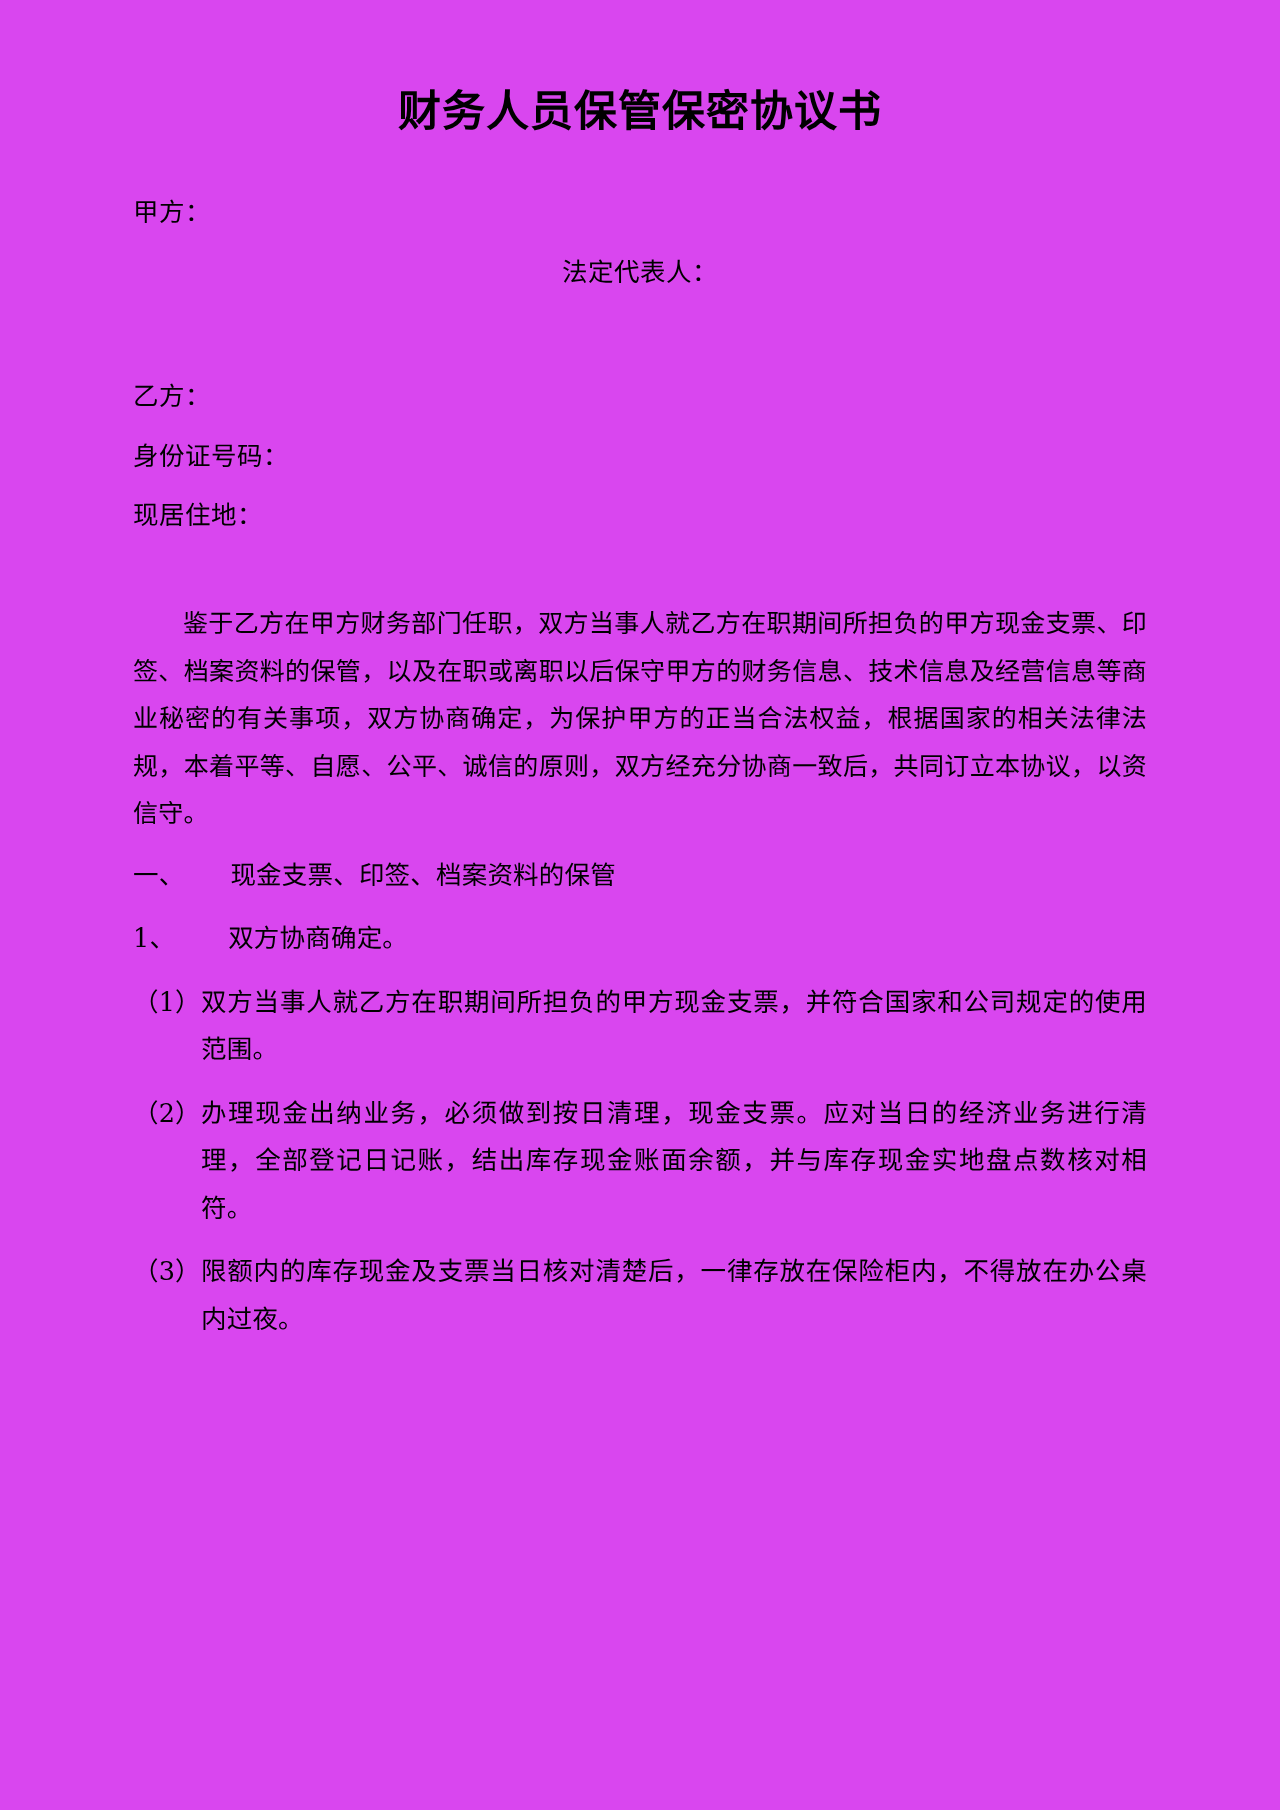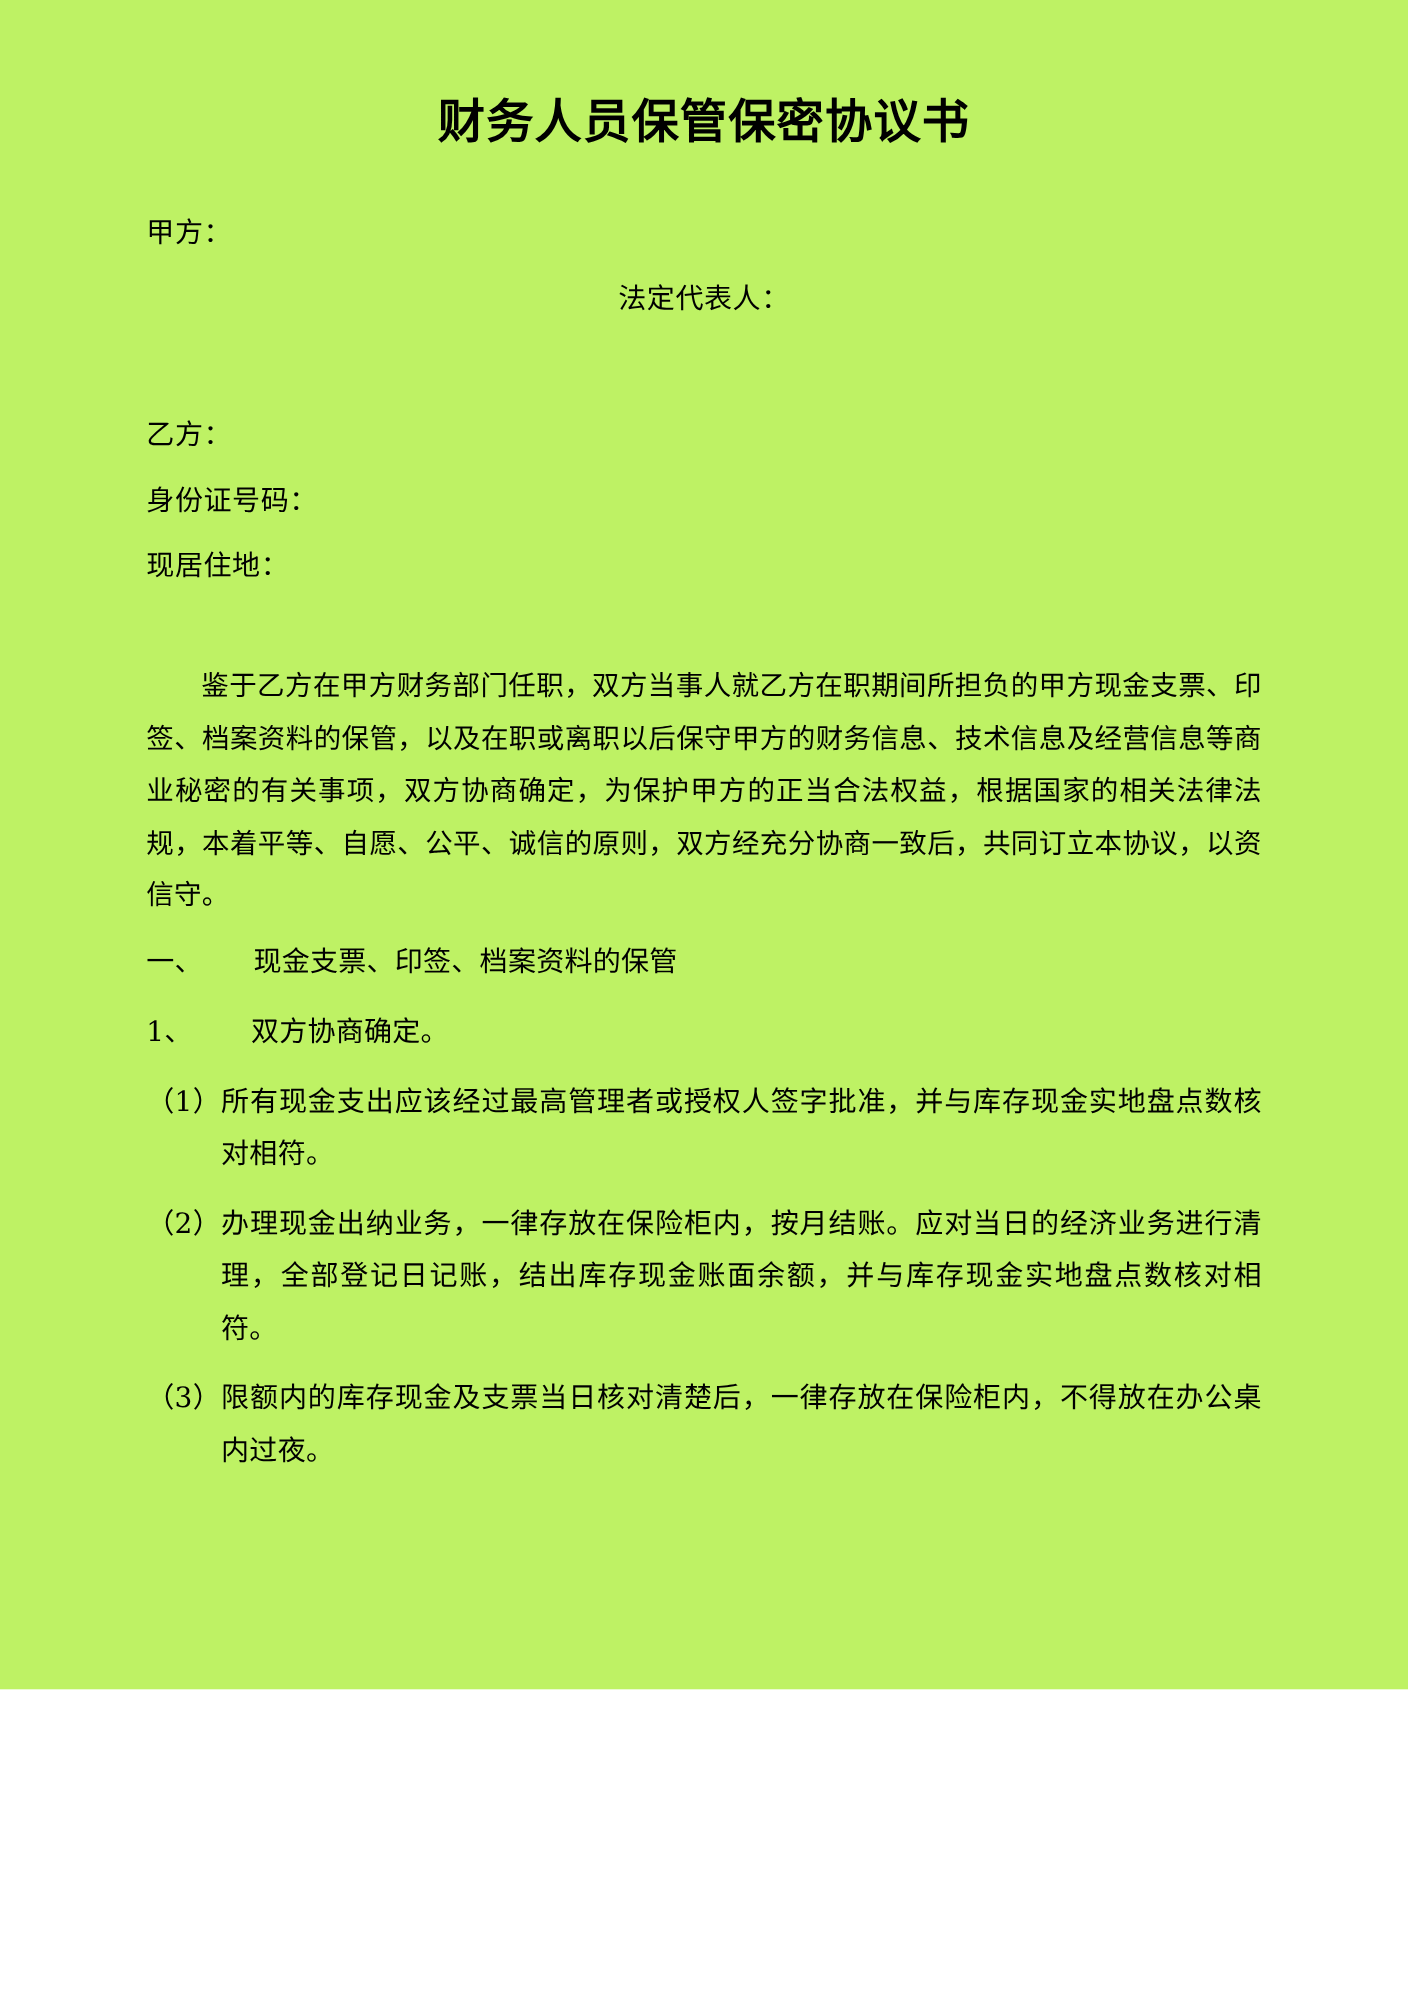--- a/index.html
+++ b/index.html
@@ -11,23 +11,23 @@
 
   body {
     font-family: "DejaVu Serif", "Liberation Serif", serif;
     color: #000000;
     -webkit-font-smoothing: antialiased;
   }
 
   .page {
     position: relative;
     width: 1280px;
-    height: 1536px;
+    height: 1810px;
     margin: 0 auto;
-    background: #bef264;
+    background: #d946ef;
     box-sizing: border-box;
     overflow: hidden;
   }
 
   .content {
     position: absolute;
     left: 133px;
     top: 0;
     width: 1014px;
     box-sizing: border-box;
@@ -182,25 +182,25 @@
     </p>
 
 
     <p class="num-item">
       <span class="num">1、</span><span class="num-spacer"></span><span>双方协商确定。</span>
     </p>
 
     <ul class="paren-list">
       <li class="paren-item">
         <span class="marker">（1）</span>
-        <span class="body-text">所有现金支出应该经过最高管理者或授权人签字批准，并与库存现金实地盘点数核对相符。</span>
+        <span class="body-text">双方当事人就乙方在职期间所担负的甲方现金支票，并符合国家和公司规定的使用范围。</span>
       </li>
       <li class="paren-item">
         <span class="marker">（2）</span>
-        <span class="body-text">办理现金出纳业务，一律存放在保险柜内，按月结账。应对当日的经济业务进行清理，全部登记日记账，结出库存现金账面余额，并与库存现金实地盘点数核对相符。</span>
+        <span class="body-text">办理现金出纳业务，必须做到按日清理，现金支票。应对当日的经济业务进行清理，全部登记日记账，结出库存现金账面余额，并与库存现金实地盘点数核对相符。</span>
       </li>
       <li class="paren-item">
         <span class="marker">（3）</span>
         <span class="body-text">限额内的库存现金及支票当日核对清楚后，一律存放在保险柜内，不得放在办公桌内过夜。</span>
       </li>
     </ul>
 
   </div>
 </div>
 

